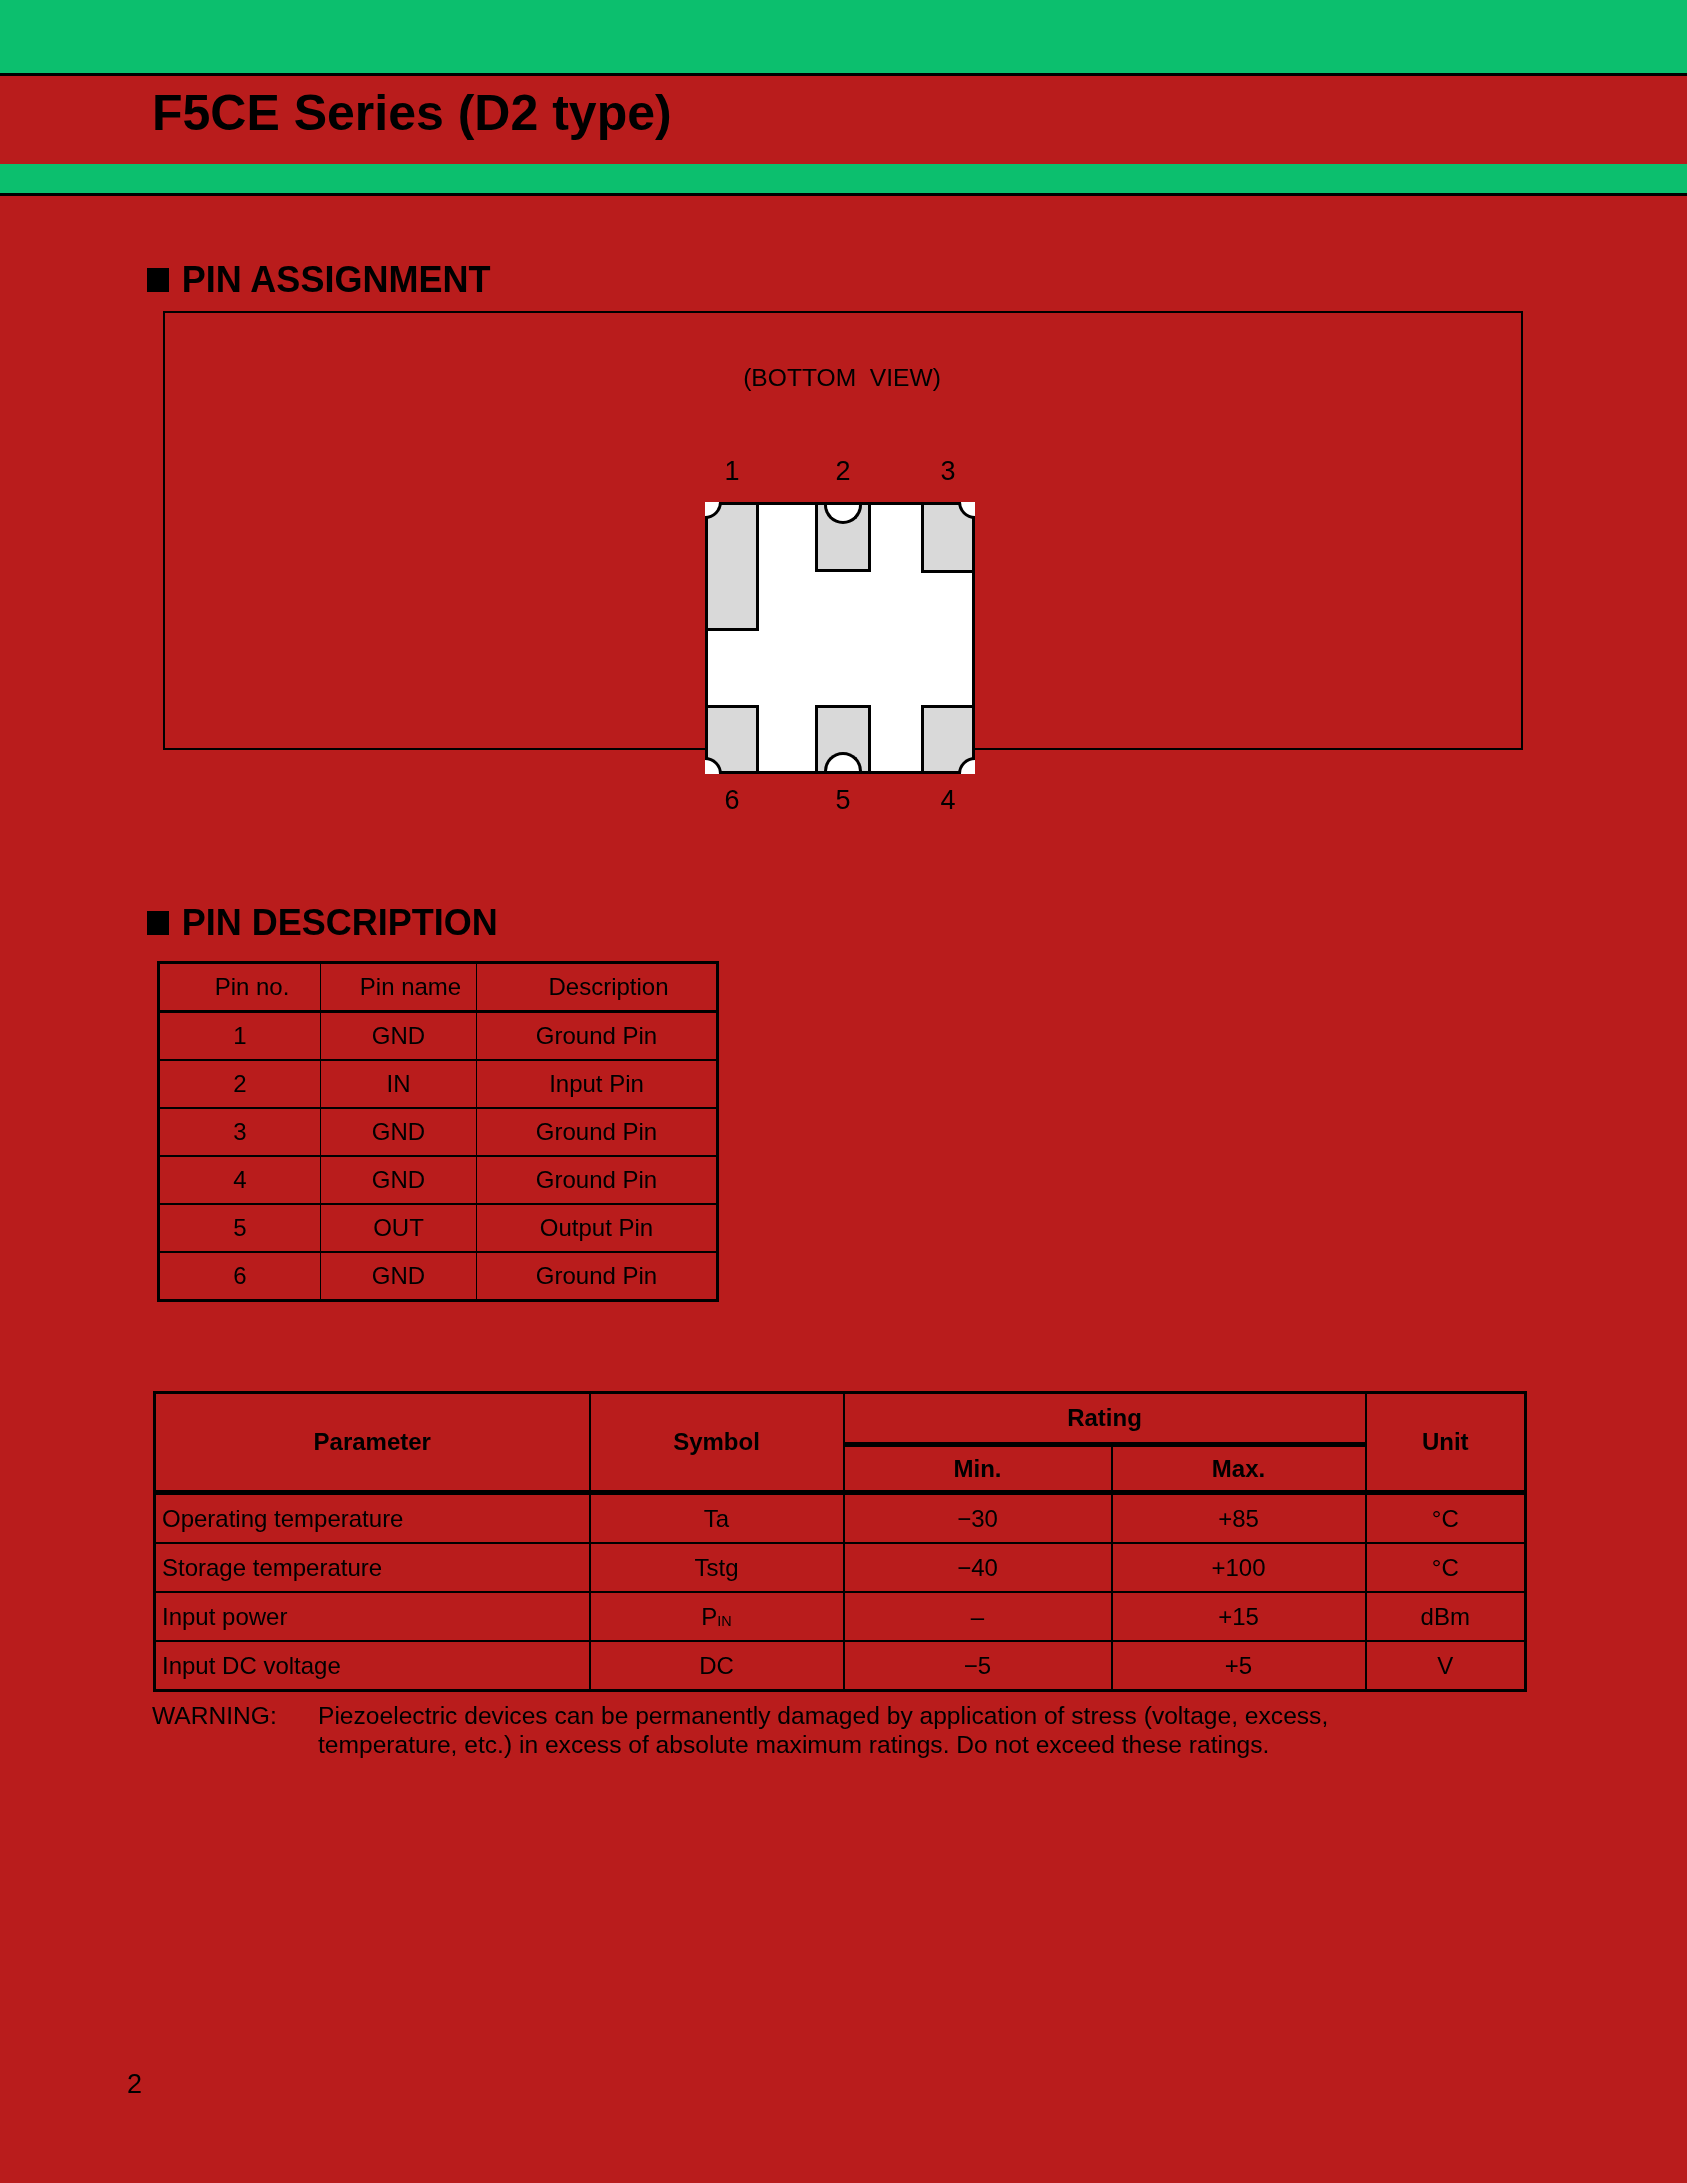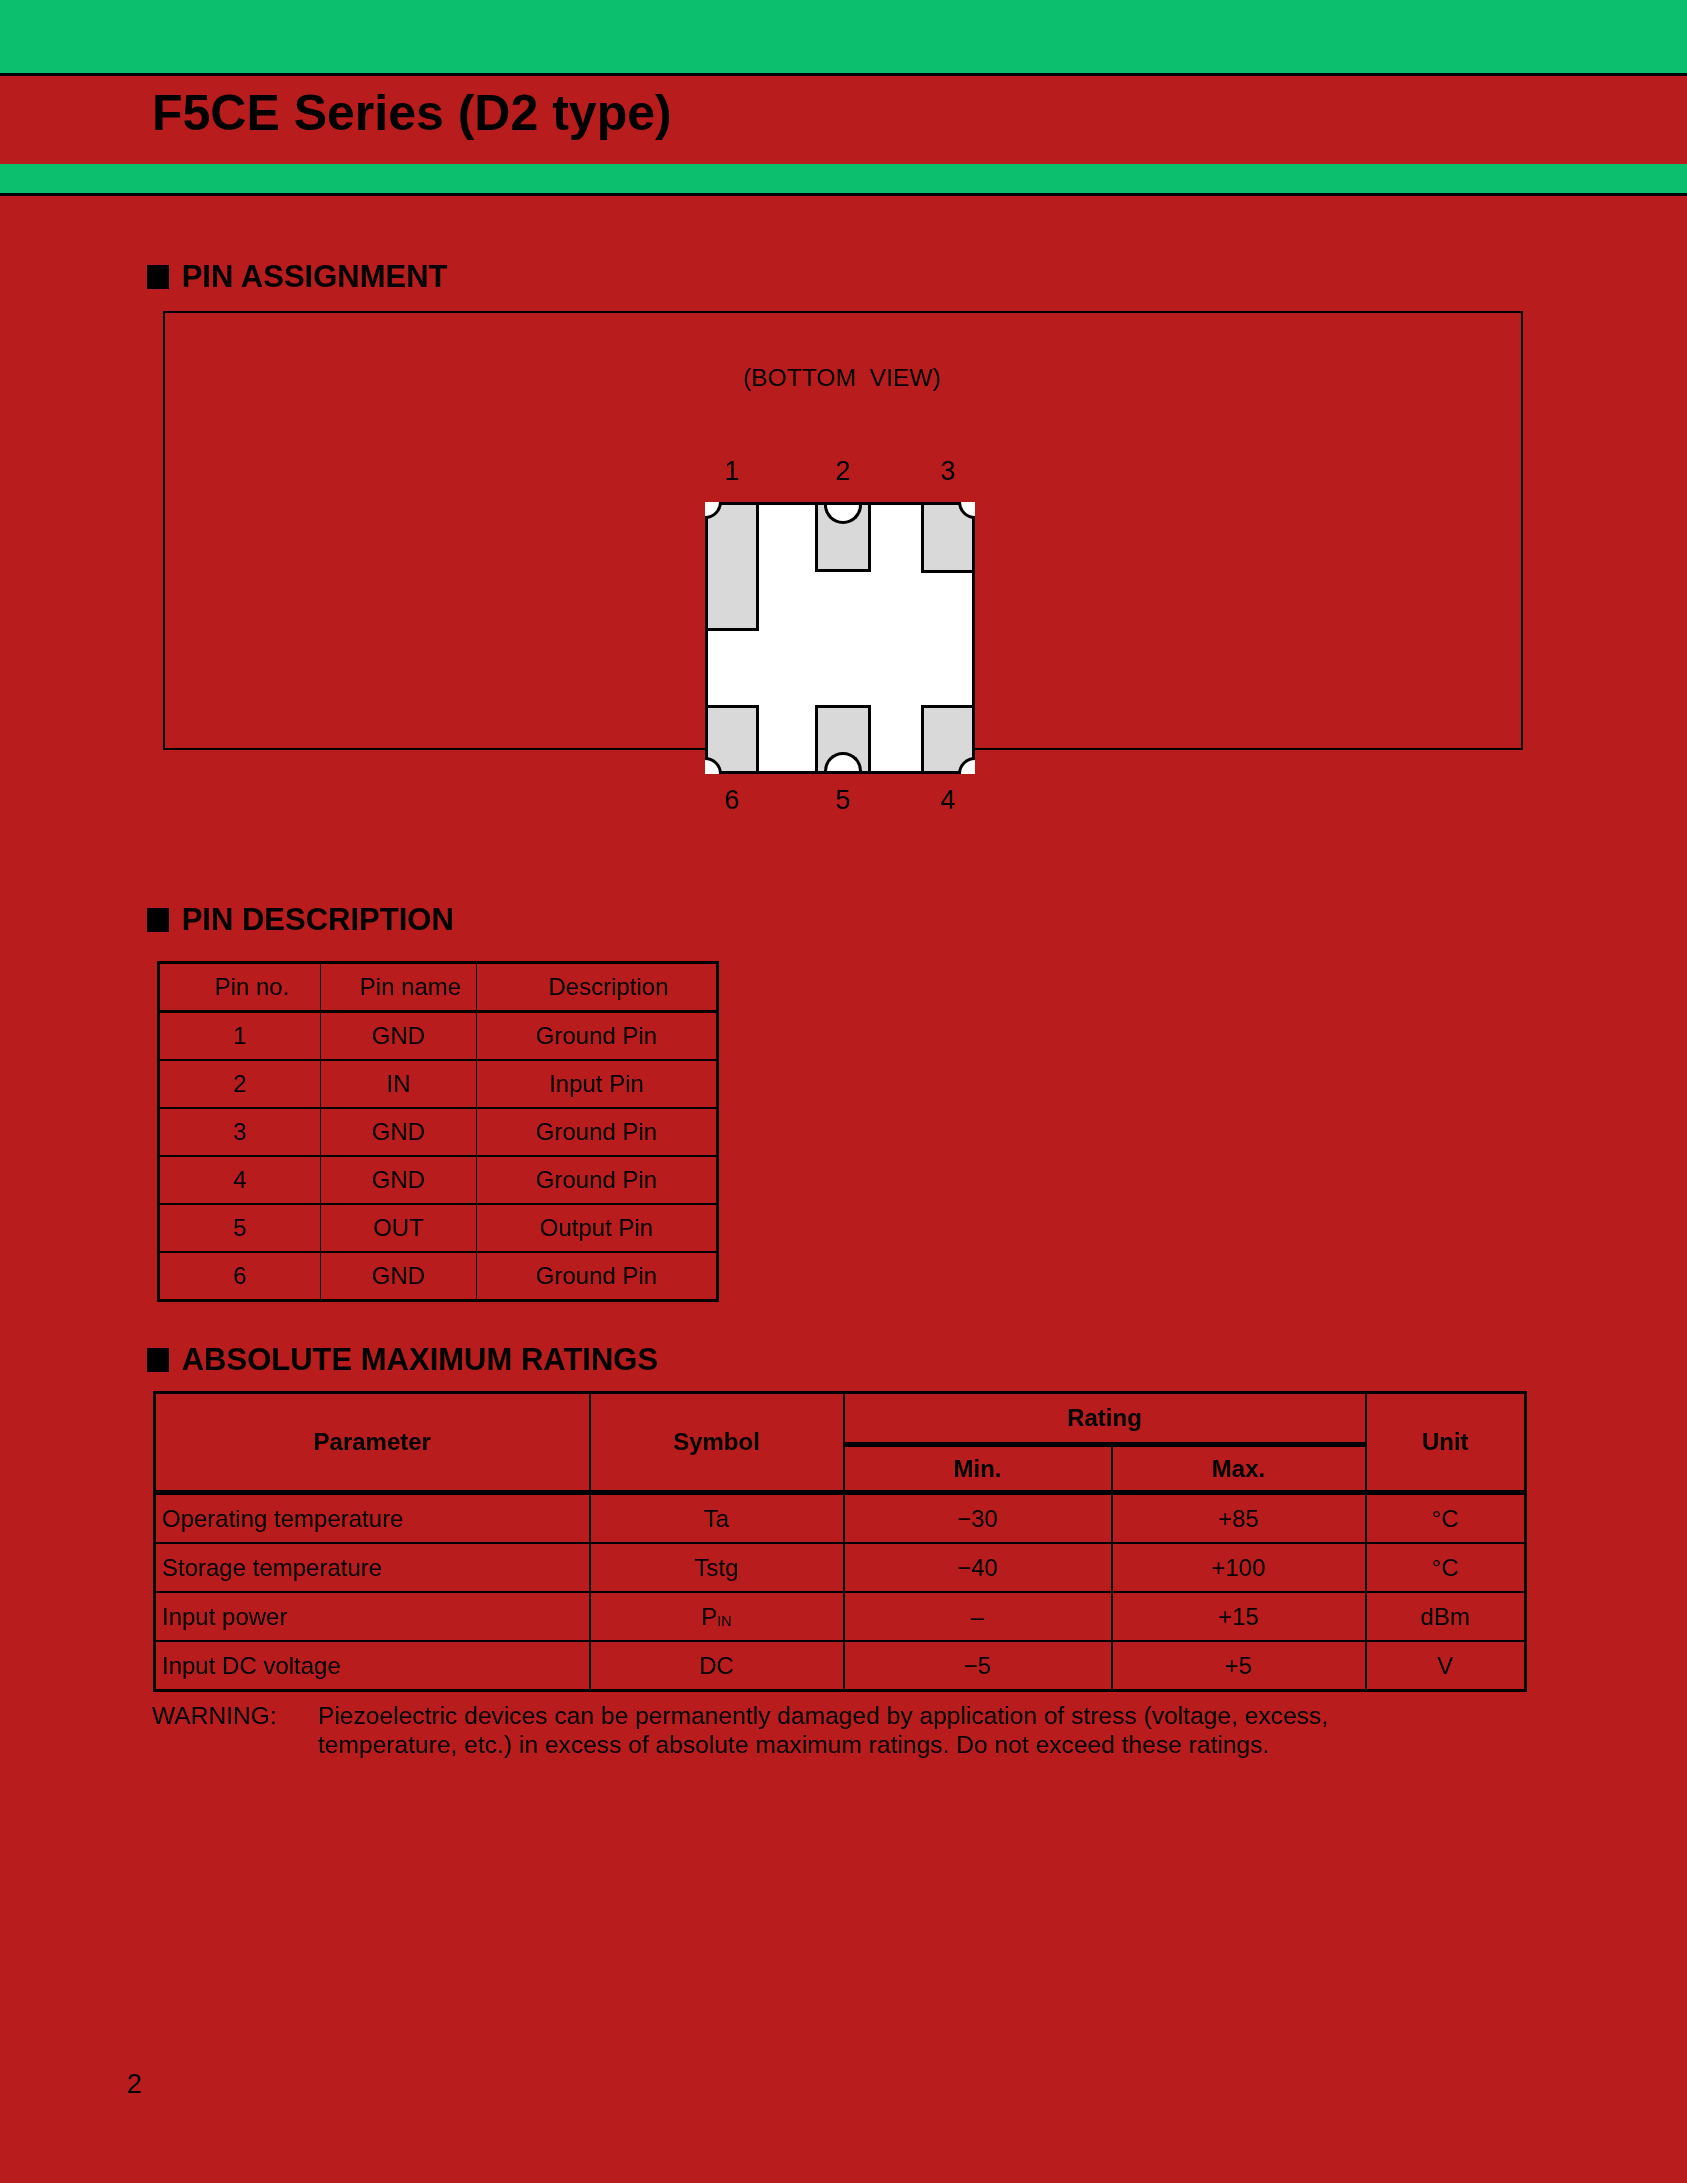--- a/index.html
+++ b/index.html
@@ -6,21 +6,21 @@
   .page{position:relative;width:1687px;height:2183px;background:#b91c1c;overflow:hidden;
         font-family:"Liberation Sans","DejaVu Sans",sans-serif;color:#000;}
 
   
   .bar-top{position:absolute;left:0;top:0;width:1687px;height:73px;border-bottom:3.2px solid #000;}
   .bar-under{position:absolute;left:0;top:164px;width:1687px;height:29px;border-bottom:3.2px solid #000;}
 
   .title{position:absolute;left:152px;top:84px;font-size:50px;font-weight:bold;letter-spacing:0px;white-space:nowrap;}
 
   
-  .sect{position:absolute;display:flex;align-items:center;font-size:31px;font-weight:bold;white-space:nowrap;}
+  .sect{position:absolute;display:flex;align-items:center;font-size:36px;font-weight:bold;white-space:nowrap;}
   .sect .bullet{display:inline-block;width:22px;height:24.6px;background:#000;margin-right:12.7px;}
   .sect-1{left:147px;top:259px;}
   .sect-2{left:147px;top:902px;}
   .sect-3{left:147px;top:1342px;}
 
   
   .pin-box{position:absolute;left:163px;top:311px;width:1360px;height:439px;border:2.4px solid #000;box-sizing:border-box;}
   .bottom-view{position:absolute;left:518px;top:51px;width:318px;text-align:center;font-size:24.6px;white-space:pre;}
   .pkg{position:absolute;left:540px;top:189px;width:270px;height:272px;border:3.2px solid #000;box-sizing:border-box;background:#fff;}
   .pad{position:absolute;background:#d9d9d9;border:3.2px solid #000;box-sizing:border-box;}
@@ -155,24 +155,20 @@
           <td>Output Pin</td>
         </tr>
         <tr>
           <td>6</td>
           <td>GND</td>
           <td>Ground Pin</td>
         </tr>
       </tbody>
   </table>
 
-  <div class="sect sect-3">
-    <span class="bullet"></span>
-    <span>ABSOLUTE MAXIMUM RATINGS</span>
-  </div>
 
   <table class="ratings">
     <colgroup>
         <col style="width:435px">
         <col style="width:254px">
         <col style="width:268px">
         <col style="width:254px">
         <col style="width:160px">
       </colgroup>
     <thead>

